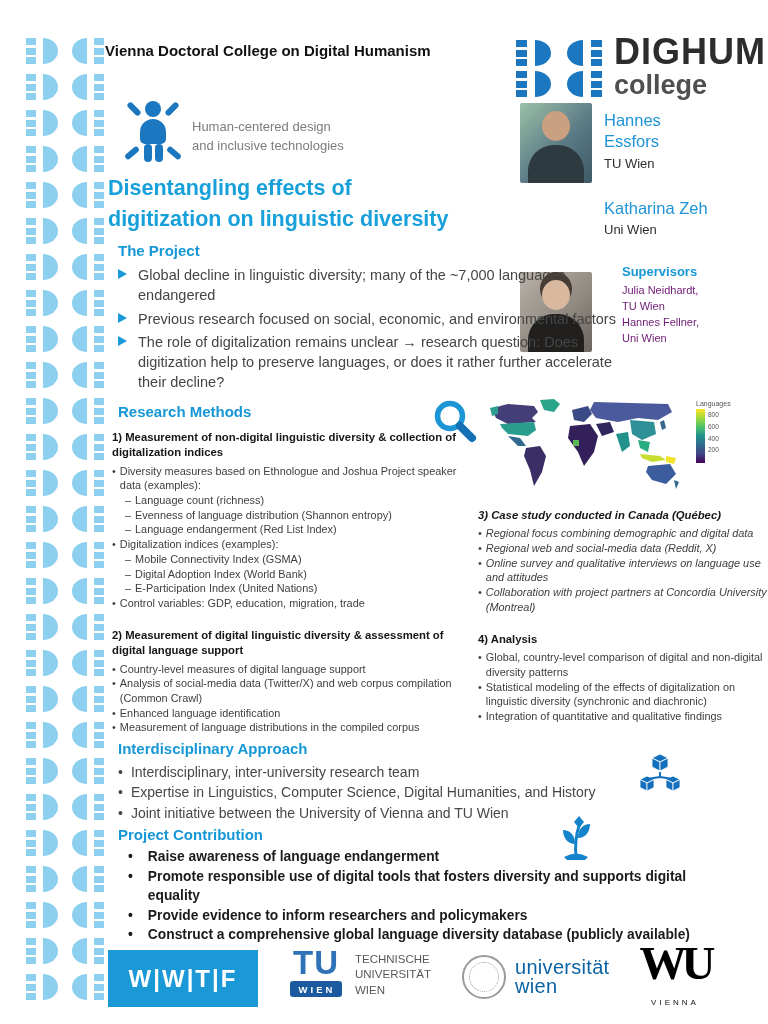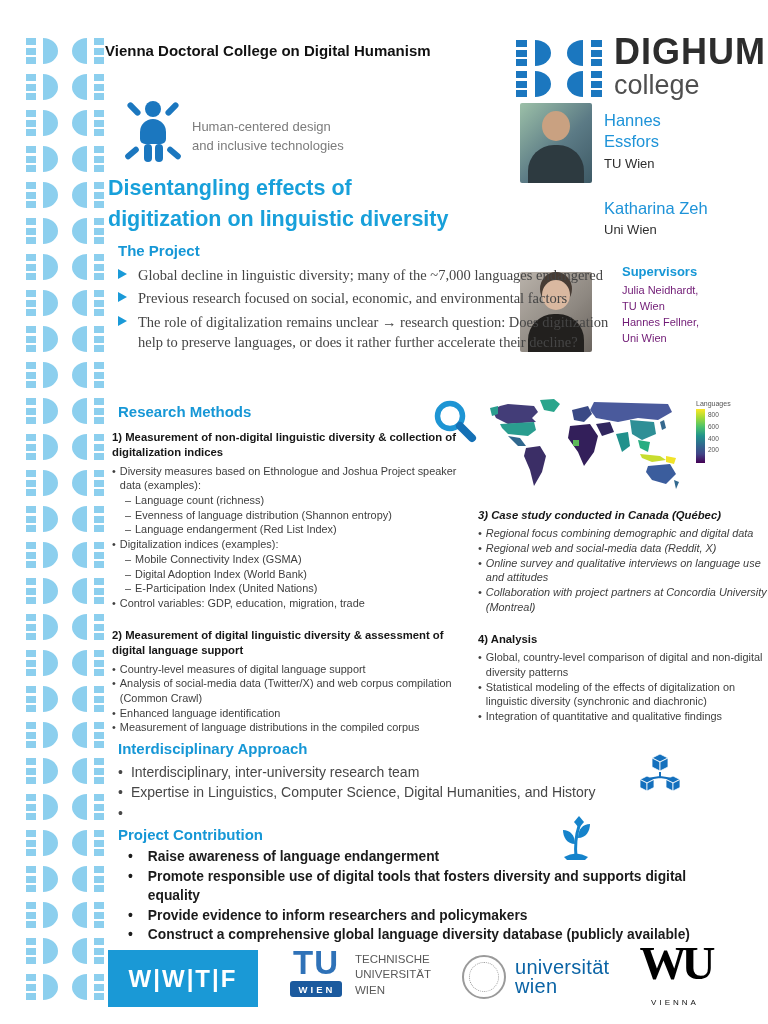--- a/index.html
+++ b/index.html
@@ -27,21 +27,21 @@
   
   #dighum{left:516px;top:36px;display:flex;align-items:center;gap:12px;}
   .dg-motif{display:flex;flex-direction:column;gap:5px;}
   .dg-row{display:flex;height:26px;width:86px;justify-content:space-between;}
   .dg-row .sqc{width:11px;display:flex;flex-direction:column;justify-content:space-between;}
   .dg-row .sqc i{display:block;height:7px;background:var(--logoblue);}
   .dg-row .semi{width:16px;height:26px;background:var(--logoblue);}
   .dg-row .sd{border-radius:0 16px 16px 0 / 0 13px 13px 0;margin-left:3px;margin-right:10px;}
   .dg-row .sc{border-radius:16px 0 0 16px / 13px 0 0 13px;margin-right:3px;}
   .dg-name{font-size:36px;font-weight:800;color:#2d2d2d;letter-spacing:1px;line-height:0.9;}
-  .dg-sub{font-size:27px;color:#4f4f4f;font-weight:400;margin-top:2px;}
+  .dg-sub{font-size:27px;color:#4f4f4f;font-weight:700;margin-top:2px;}
 
   #college-title{left:105px;top:42px;width:430px;font-size:15px;font-weight:bold;color:#111;}
 
   
   #person-icon{left:124px;top:100px;width:58px;height:66px;}
   #person-icon .head{position:absolute;left:21px;top:1px;width:16px;height:16px;border-radius:50%;background:var(--logoblue);}
   #person-icon .torso{position:absolute;left:16px;top:19px;width:26px;height:25px;border-radius:13px 13px 5px 5px;background:var(--logoblue);}
   #person-icon .legL{position:absolute;left:20px;top:44px;width:8px;height:18px;border-radius:4px;background:var(--logoblue);}
   #person-icon .legR{position:absolute;left:31px;top:44px;width:8px;height:18px;border-radius:4px;background:var(--logoblue);}
   #person-icon .ray{position:absolute;width:16px;height:6px;border-radius:3px;background:var(--logoblue);}
@@ -68,21 +68,21 @@
   #person-2{left:604px;top:198px;width:150px;}
 
   
   #main-title{left:108px;top:173px;width:420px;font-size:21.5px;font-weight:800;color:#18a0da;line-height:1.45;}
 
   .sec-h{color:#1697d6;font-weight:800;font-size:15px;}
 
   
   #project{left:118px;top:242px;width:505px;}
   #project .sec-h{margin-bottom:6px;}
-  .pj-item{display:flex;gap:11px;font-size:14.5px;color:#454545;line-height:1.4;margin-bottom:3px;font-family:Liberation Serif, serif;}
+  .pj-item{display:flex;gap:11px;font-size:14.5px;color:#454545;line-height:1.4;margin-bottom:3px;}
   .tri{flex:none;width:0;height:0;border-left:9px solid #1a9ad8;border-top:5.5px solid transparent;border-bottom:5.5px solid transparent;margin-top:4px;}
 
   #supervisors{left:622px;top:264px;width:135px;}
   #supervisors .sec-h{font-size:13px;margin-bottom:4px;}
   .sup-line{font-size:11px;color:#701a75;line-height:1.45;}
 
   
   #rm-heading{left:118px;top:403px;}
   #magnifier{left:432px;top:398px;}
   .msec{width:360px;}
@@ -756,20 +756,21 @@
         <div class="ia-item">
           <span>•</span>
           <span>Interdisciplinary, inter-university research team</span>
         </div>
         <div class="ia-item">
           <span>•</span>
           <span>Expertise in Linguistics, Computer Science, Digital Humanities, and History</span>
         </div>
         <div class="ia-item">
           <span>•</span>
+          <span>Joint initiative between the University of Vienna and TU Wien</span>
         </div>
       </div>
   </div>
   <svg id="network-icon" class="abs" width="44" height="44" viewBox="0 0 44 44">
     <g fill="#1470bd" stroke="#fff" stroke-width="0.8">
       <g transform="translate(22,10)">
         <polygon points="0,-8 8,-4 0,0 -8,-4"></polygon>
           <polygon points="-8,-4 0,0 0,9 -8,5"></polygon>
           <polygon points="8,-4 0,0 0,9 8,5"></polygon>
       </g>

